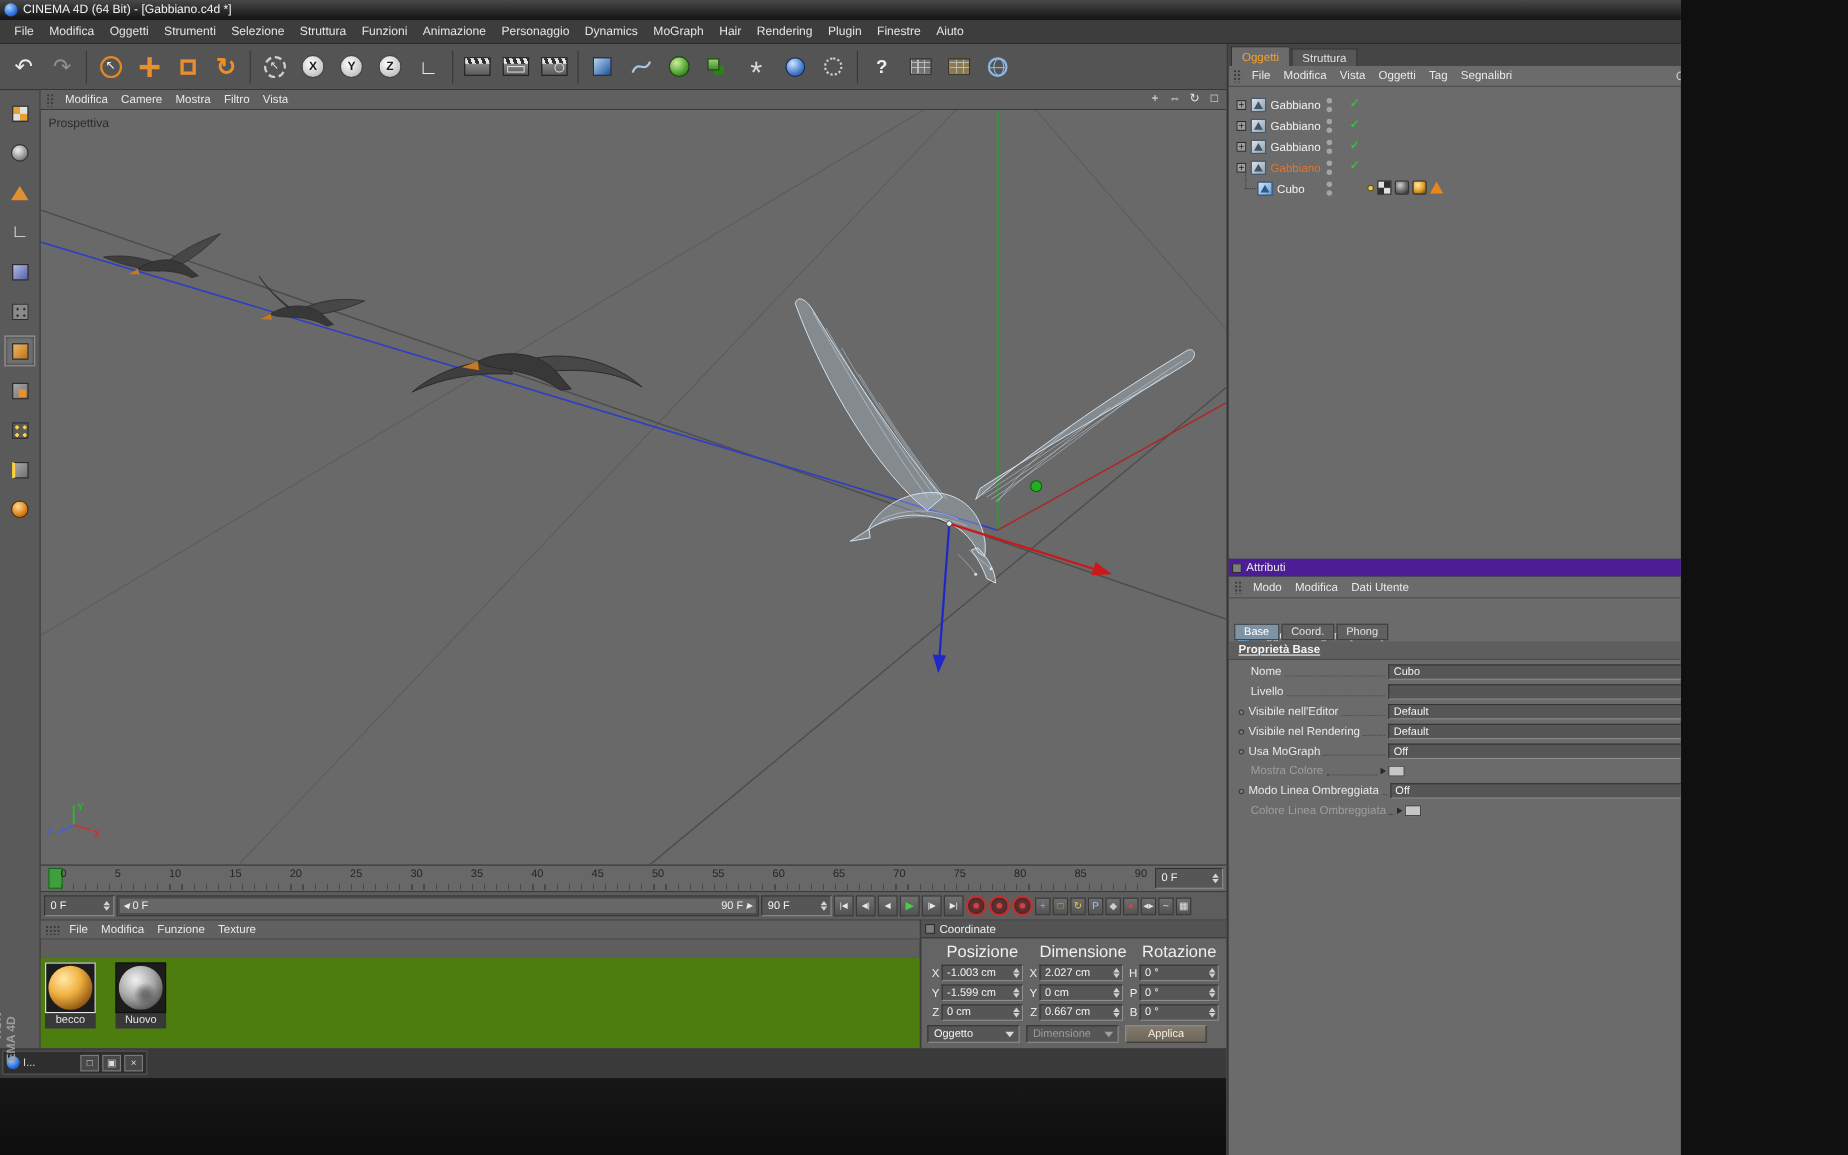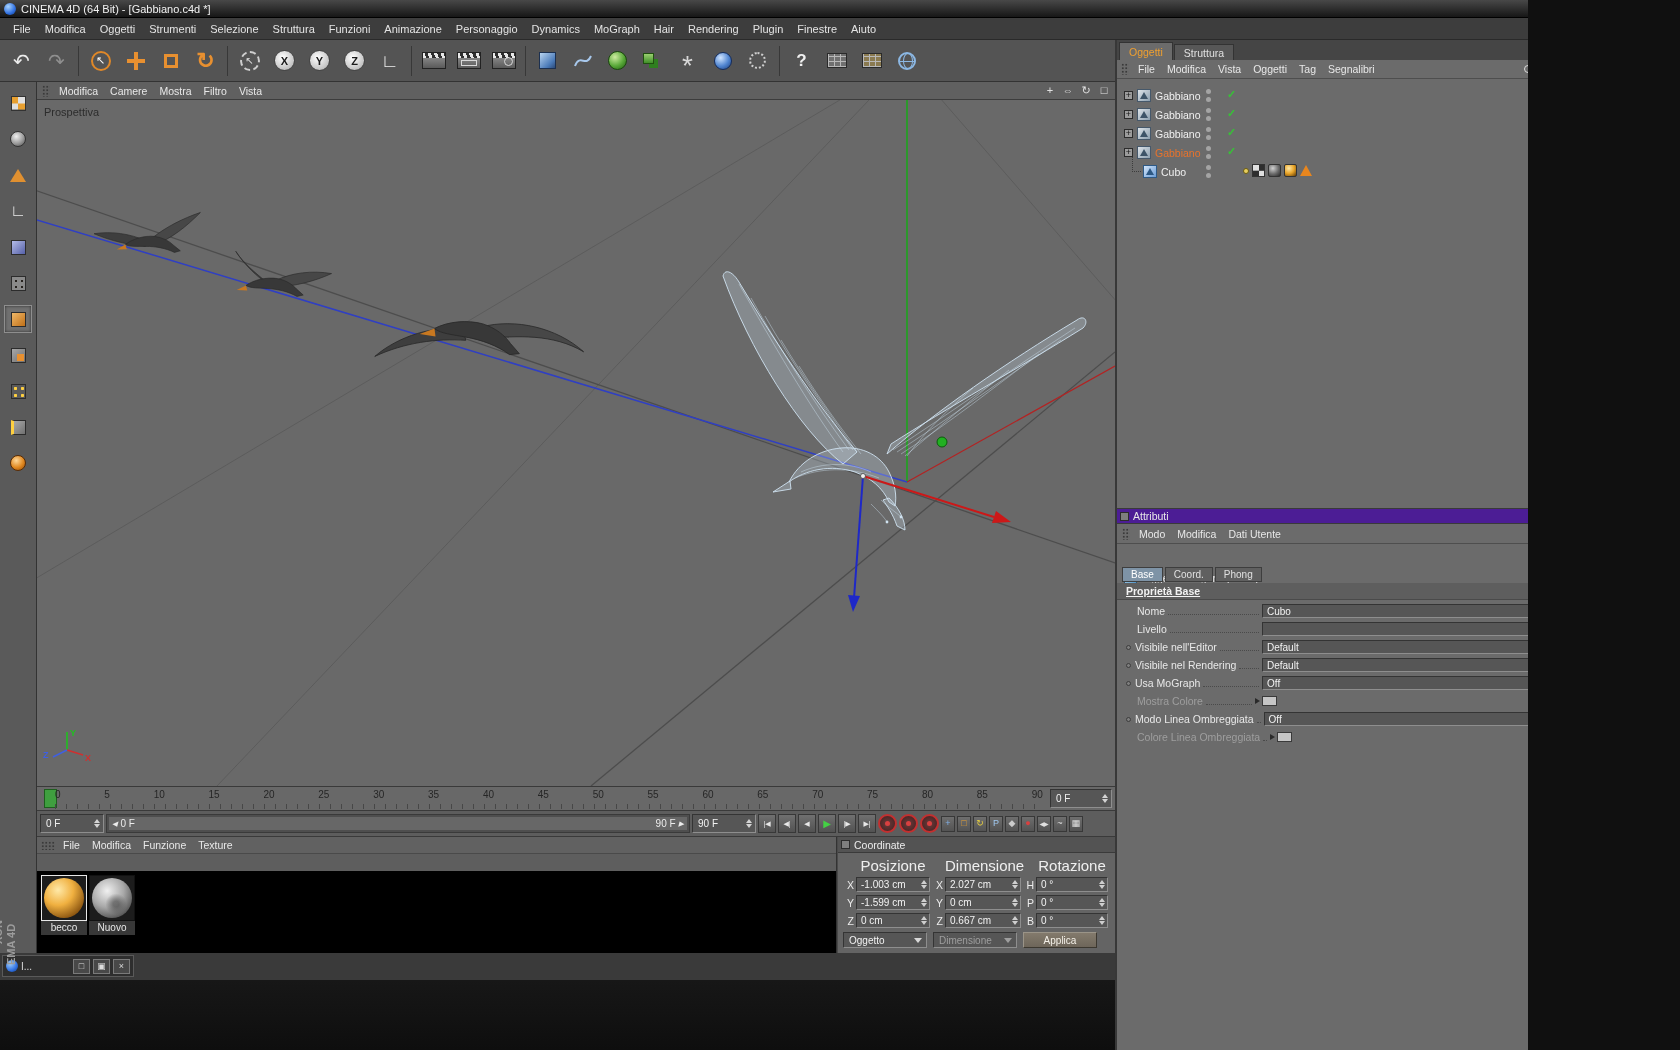--- a/index.html
+++ b/index.html
@@ -93,21 +93,21 @@
 .kbtn{width:14px;height:16px;background:linear-gradient(#6e6e6e,#535353);border:1px solid #383838;display:flex;align-items:center;justify-content:center;font-size:9px;flex:0 0 auto;}
 
 
 .phead{height:16px;background:#535353;border-bottom:1px solid #3a3a3a;display:flex;align-items:center;padding-left:3px;font-size:10.5px;color:#ececec;}
 .hicon{width:9px;height:9px;background:#7e7e7e;border:1px solid #2c2c2c;margin-right:4px;flex:0 0 auto;}
 .pmenu{height:17px;display:flex;align-items:center;padding-left:2px;font-size:10.5px;border-bottom:1px solid #4a4a4a;background:#616161;}
 .pmenu span.mi{padding:2px 6px;}
 
 
 #materials{position:absolute;left:37px;top:837px;width:800px;height:116px;background:#5e5e5e;border-right:1px solid #333;}
-#matbody{position:absolute;left:0;top:34px;right:0;bottom:0;background:#000000;display:flex;gap:2px;padding:4px 0 0 4px;}
+#matbody{position:absolute;left:0;top:34px;right:0;bottom:0;background:#4d7c0f;display:flex;gap:18px;padding:4px 0 0 4px;}
 .mat{width:46px;}
 .matthumb{width:46px;height:46px;background:#1c1c1c;border:1px solid #111;position:relative;}
 .mat.selected .matthumb{border:1px solid #e8e8e8;}
 .matsphere{position:absolute;left:2px;top:2px;right:2px;bottom:2px;border-radius:50%;}
 .gold{background:radial-gradient(circle at 35% 30%,#ffe9a8,#f0b040 40%,#8a5410 78%,#2e1a02);}
 .noise{background:radial-gradient(circle at 60% 65%,rgba(60,60,60,.55) 8%,transparent 30%),radial-gradient(circle at 38% 32%,#f0f0f0,#a8a8a8 45%,#4c4c4c 82%,#222);}
 .matname{height:14px;background:#383838;color:#e6e6e6;font-size:10px;text-align:center;line-height:14px;}
 
 
 #coords{position:absolute;left:838px;top:837px;width:277px;height:116px;background:#646464;}

